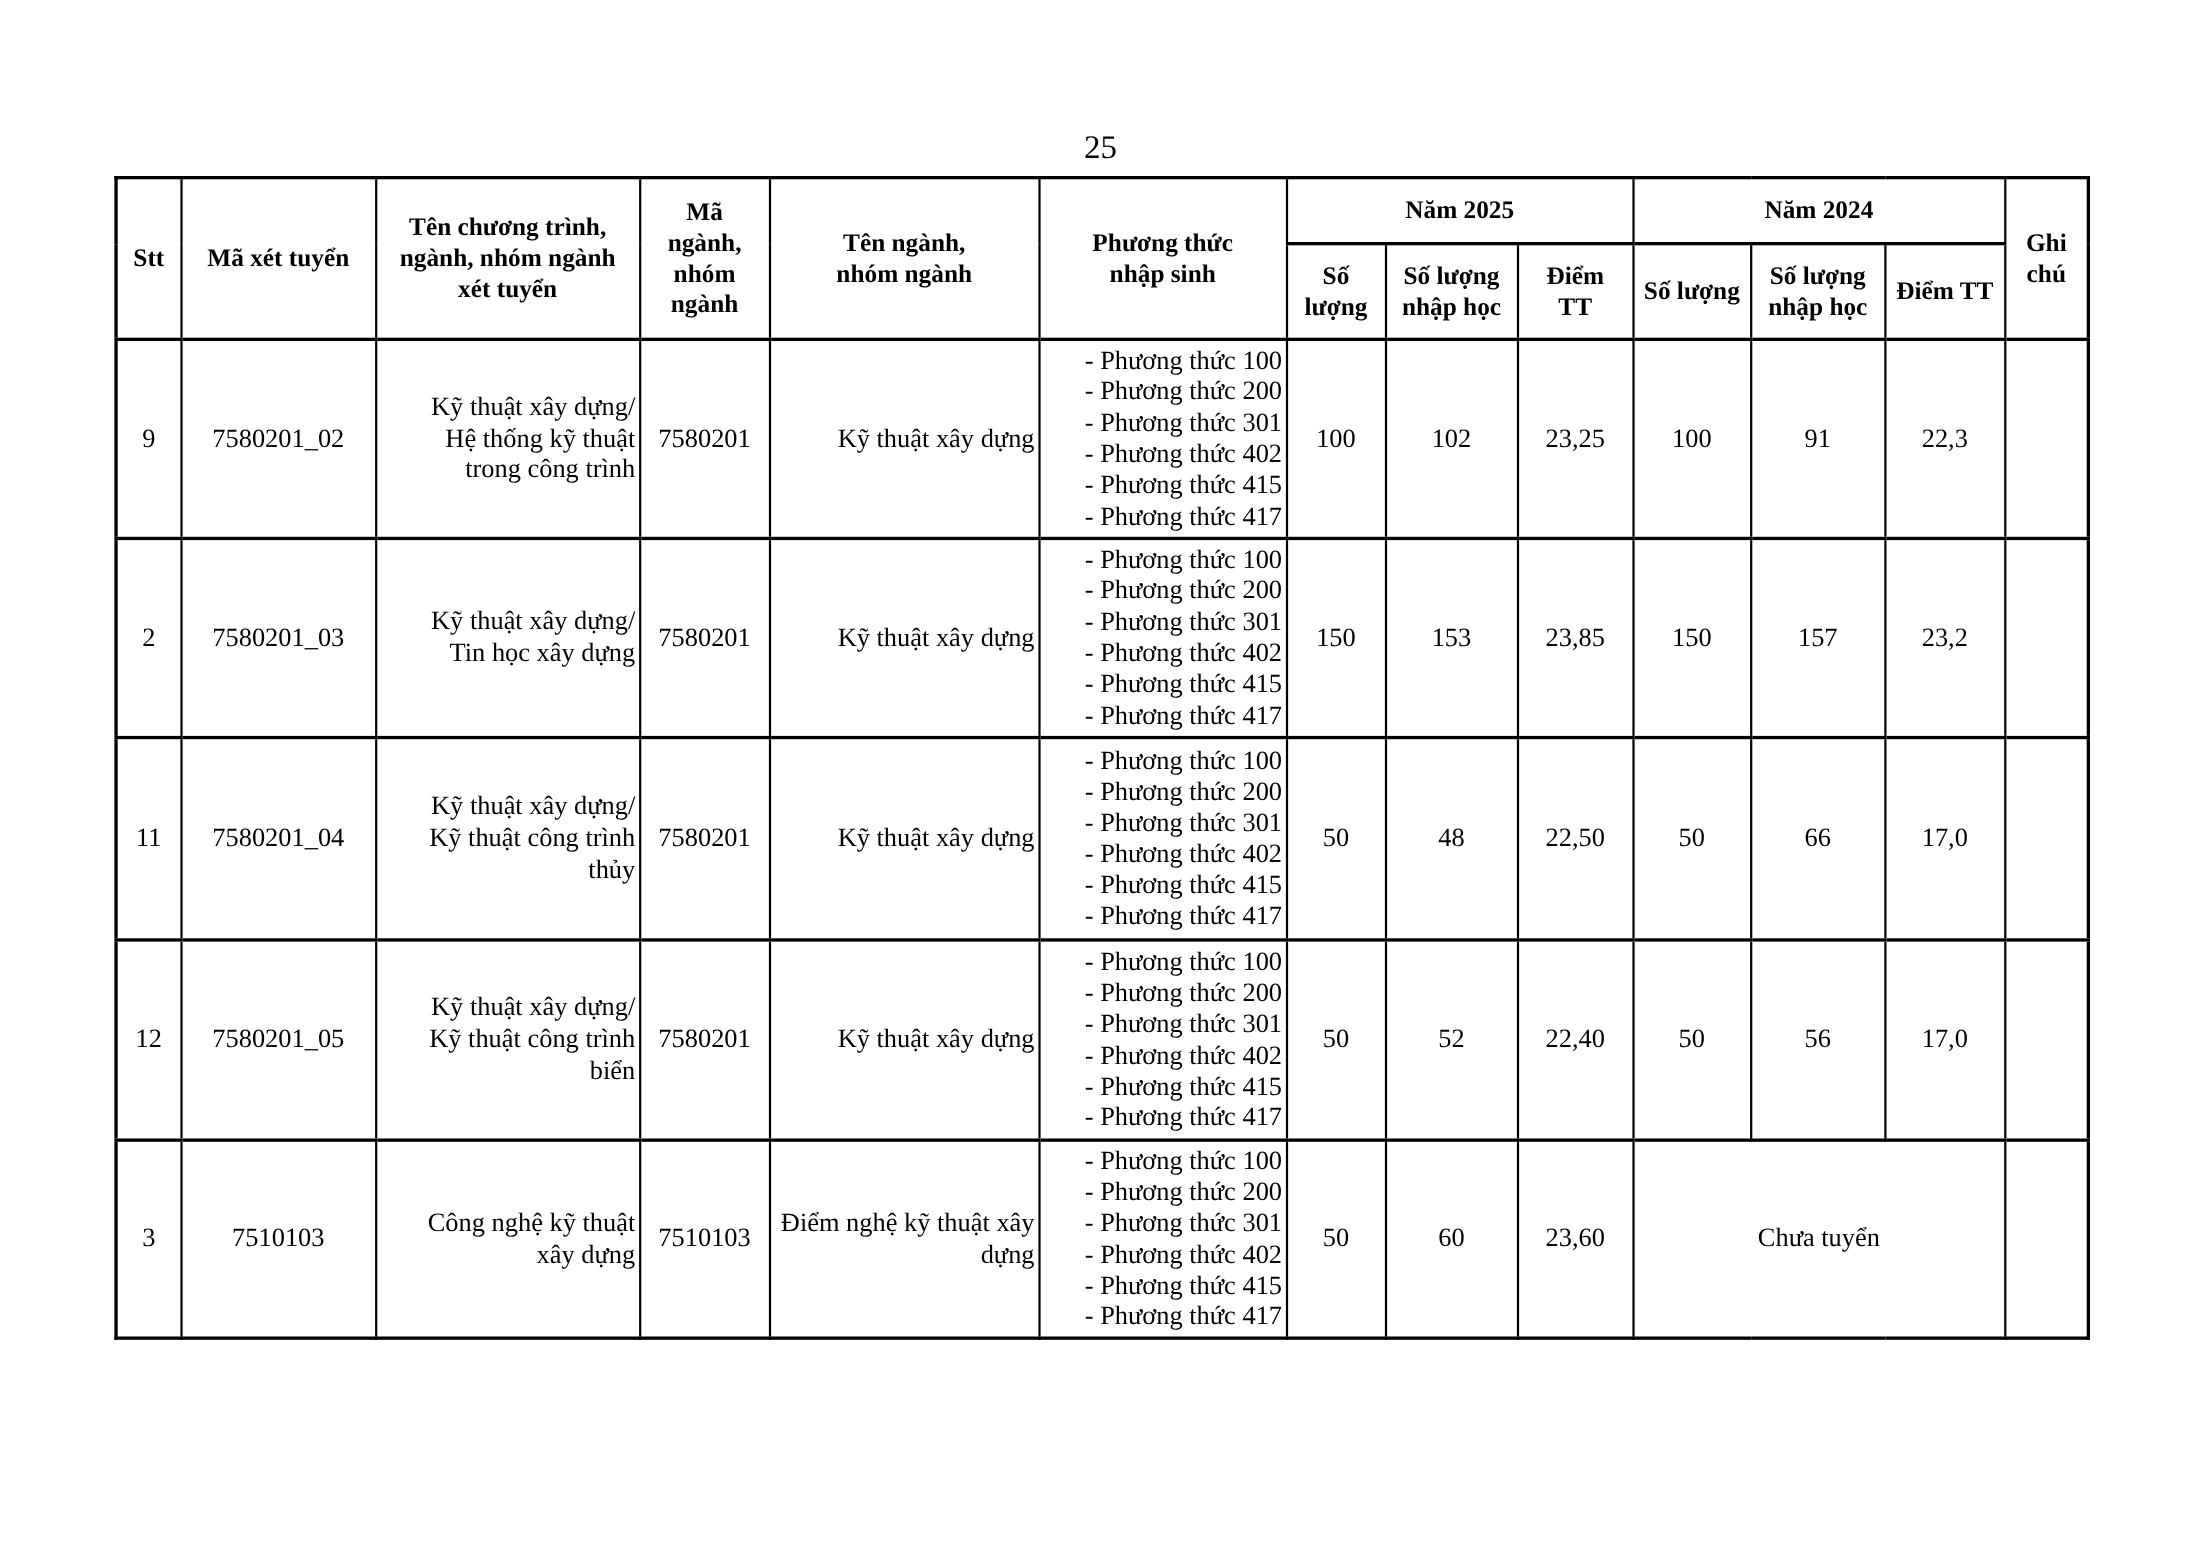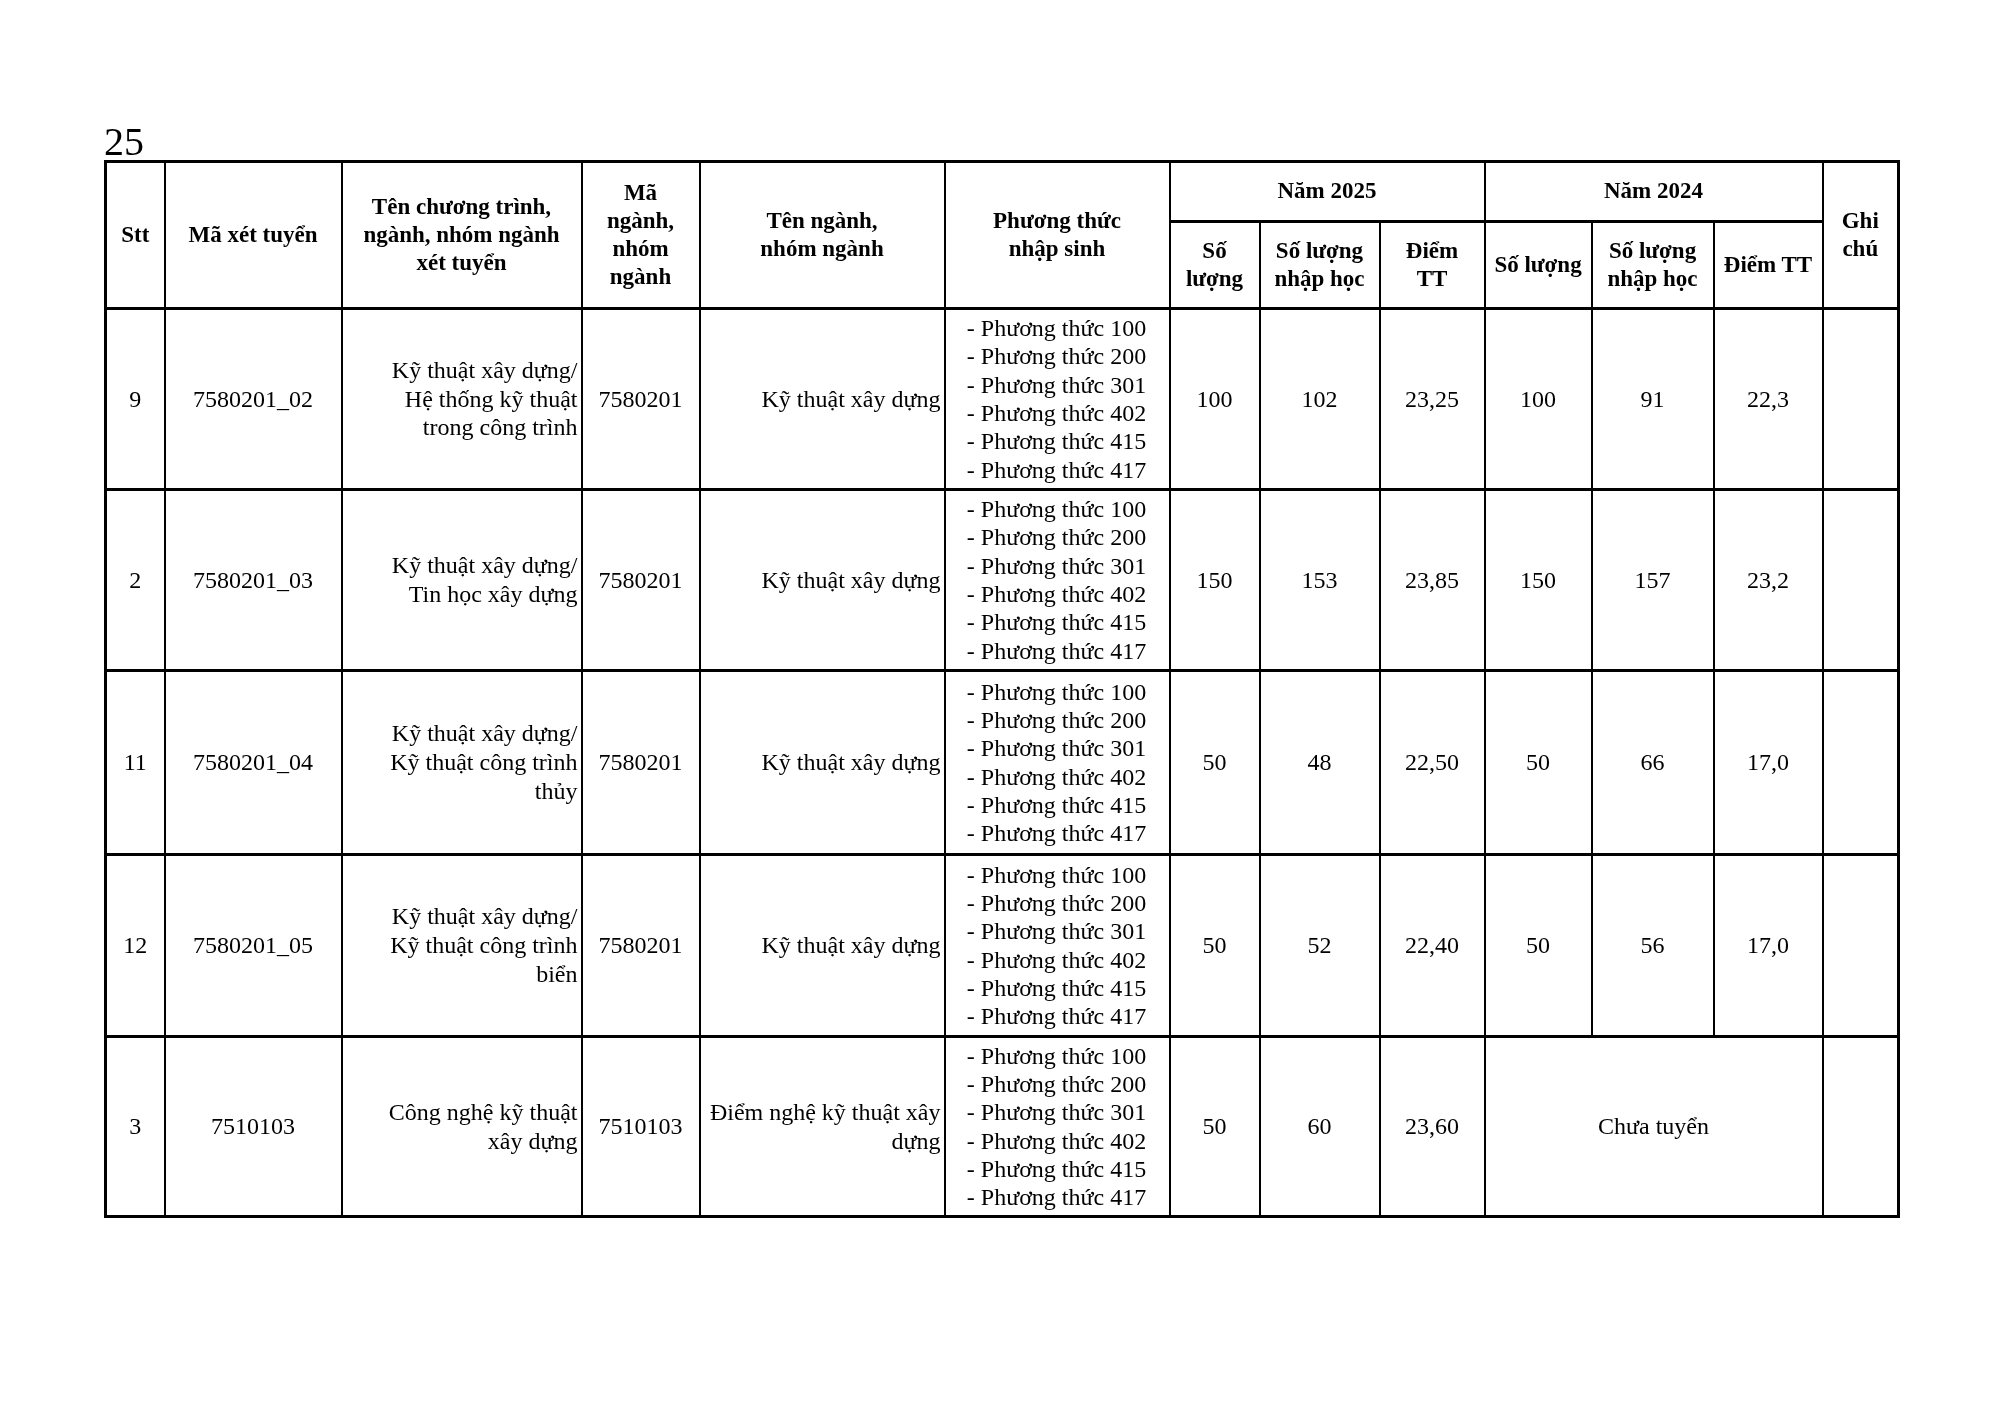--- a/index.html
+++ b/index.html
@@ -4,21 +4,21 @@
 <style>
   html,body { margin:0; padding:0; }
   body {
     width:2000px; height:1414px;
     background:#ffffff; color:#000;
     font-family:"Liberation Serif","DejaVu Serif",serif;
     position:relative;
   }
   .page-number {
     position:absolute; top:118px; left:104px; width:1793px;
-    font-size:40px;
+    text-align:center; font-size:30px;
   }
   table.adm {
     position:absolute; left:104px; top:160px; width:1793px;
     border-collapse:collapse; table-layout:fixed;
     border:3px solid #000;
   }
   .adm th, .adm td {
     border:2px solid #000;
     vertical-align:middle;
     padding:1px 3px;
@@ -33,21 +33,21 @@
   }
   .adm tbody td {
     font-size:24px;
     line-height:1.2;
     border-top-width:3px;
   }
   .adm thead tr.h1 th[rowspan] { border-bottom-width:2px; }
   .adm thead th { border-bottom-width:3px; }
   .adm td.c { text-align:center; }
   .adm td.l { text-align:right; white-space:pre-line; }
-  .adm td.pt { text-align:center; white-space:pre-line; line-height:1.18; padding-left:2px; }
+  .adm td.pt { text-align:right; white-space:pre-line; line-height:1.18; padding-left:2px; }
 </style>
 </head>
 <body>
 
 <div class="page-number">25</div>
 
 <table class="adm">
   <colgroup>
     <col style="width:59px">
       <col style="width:177px">

